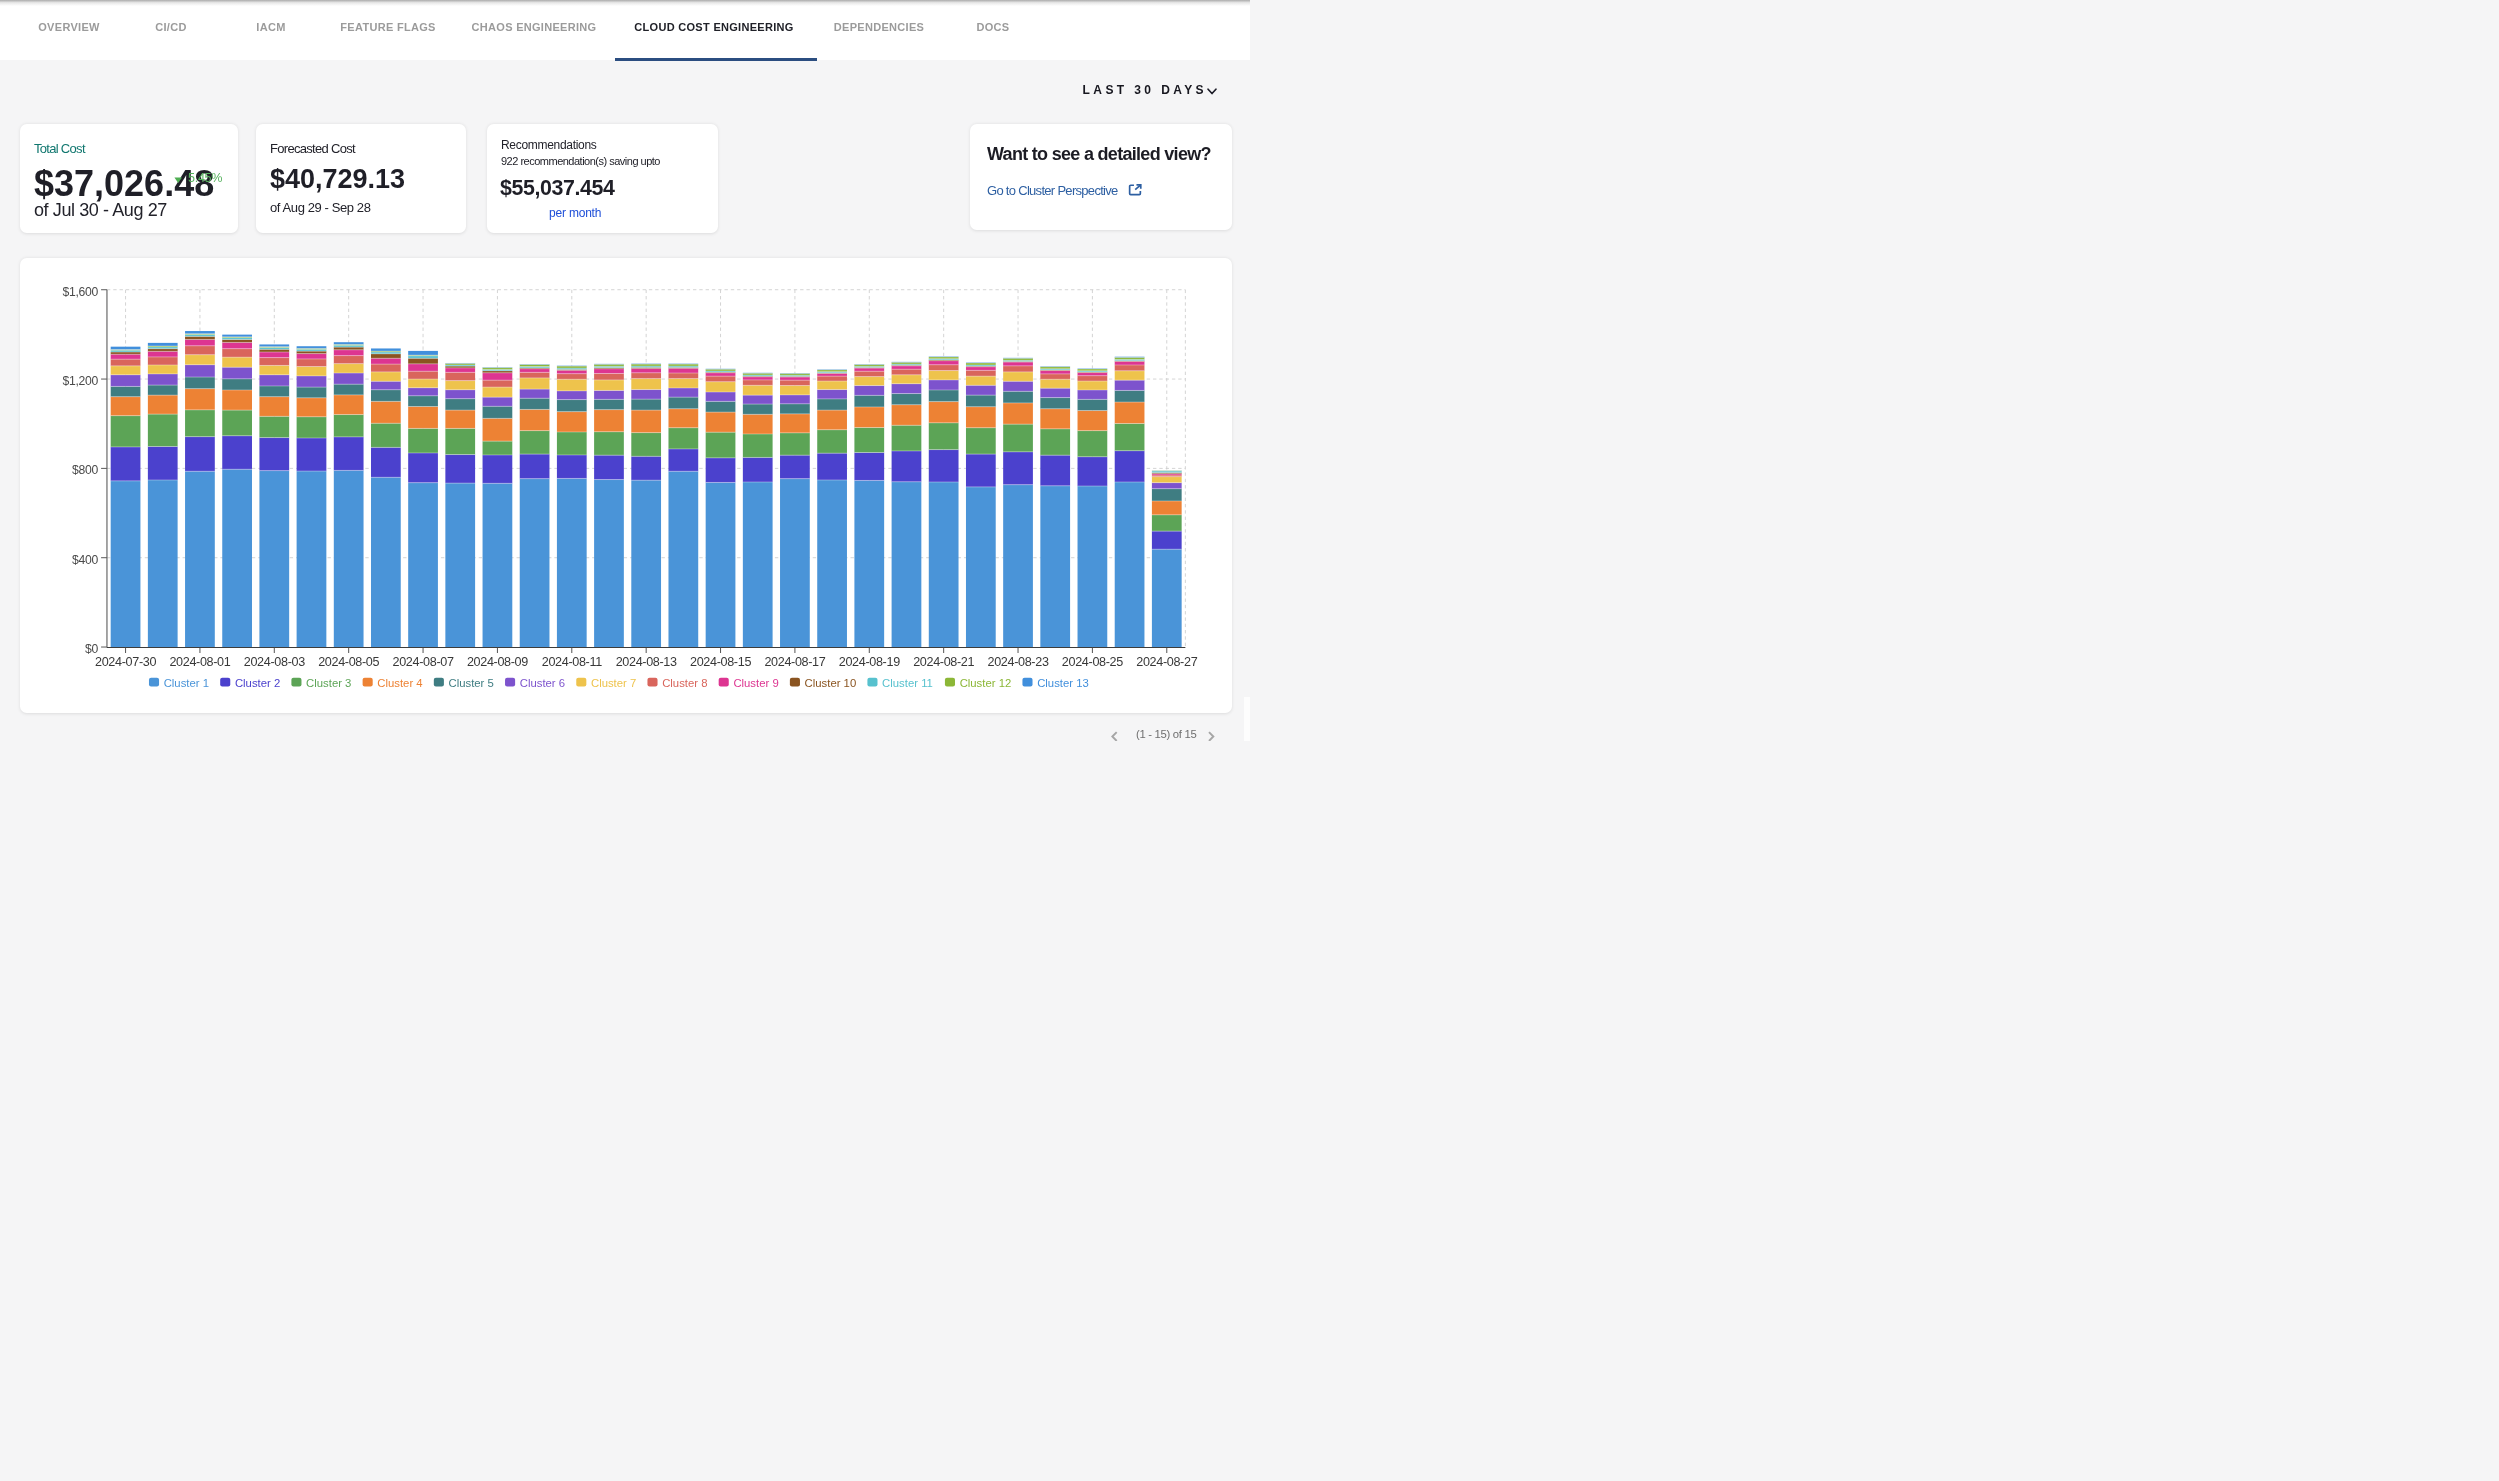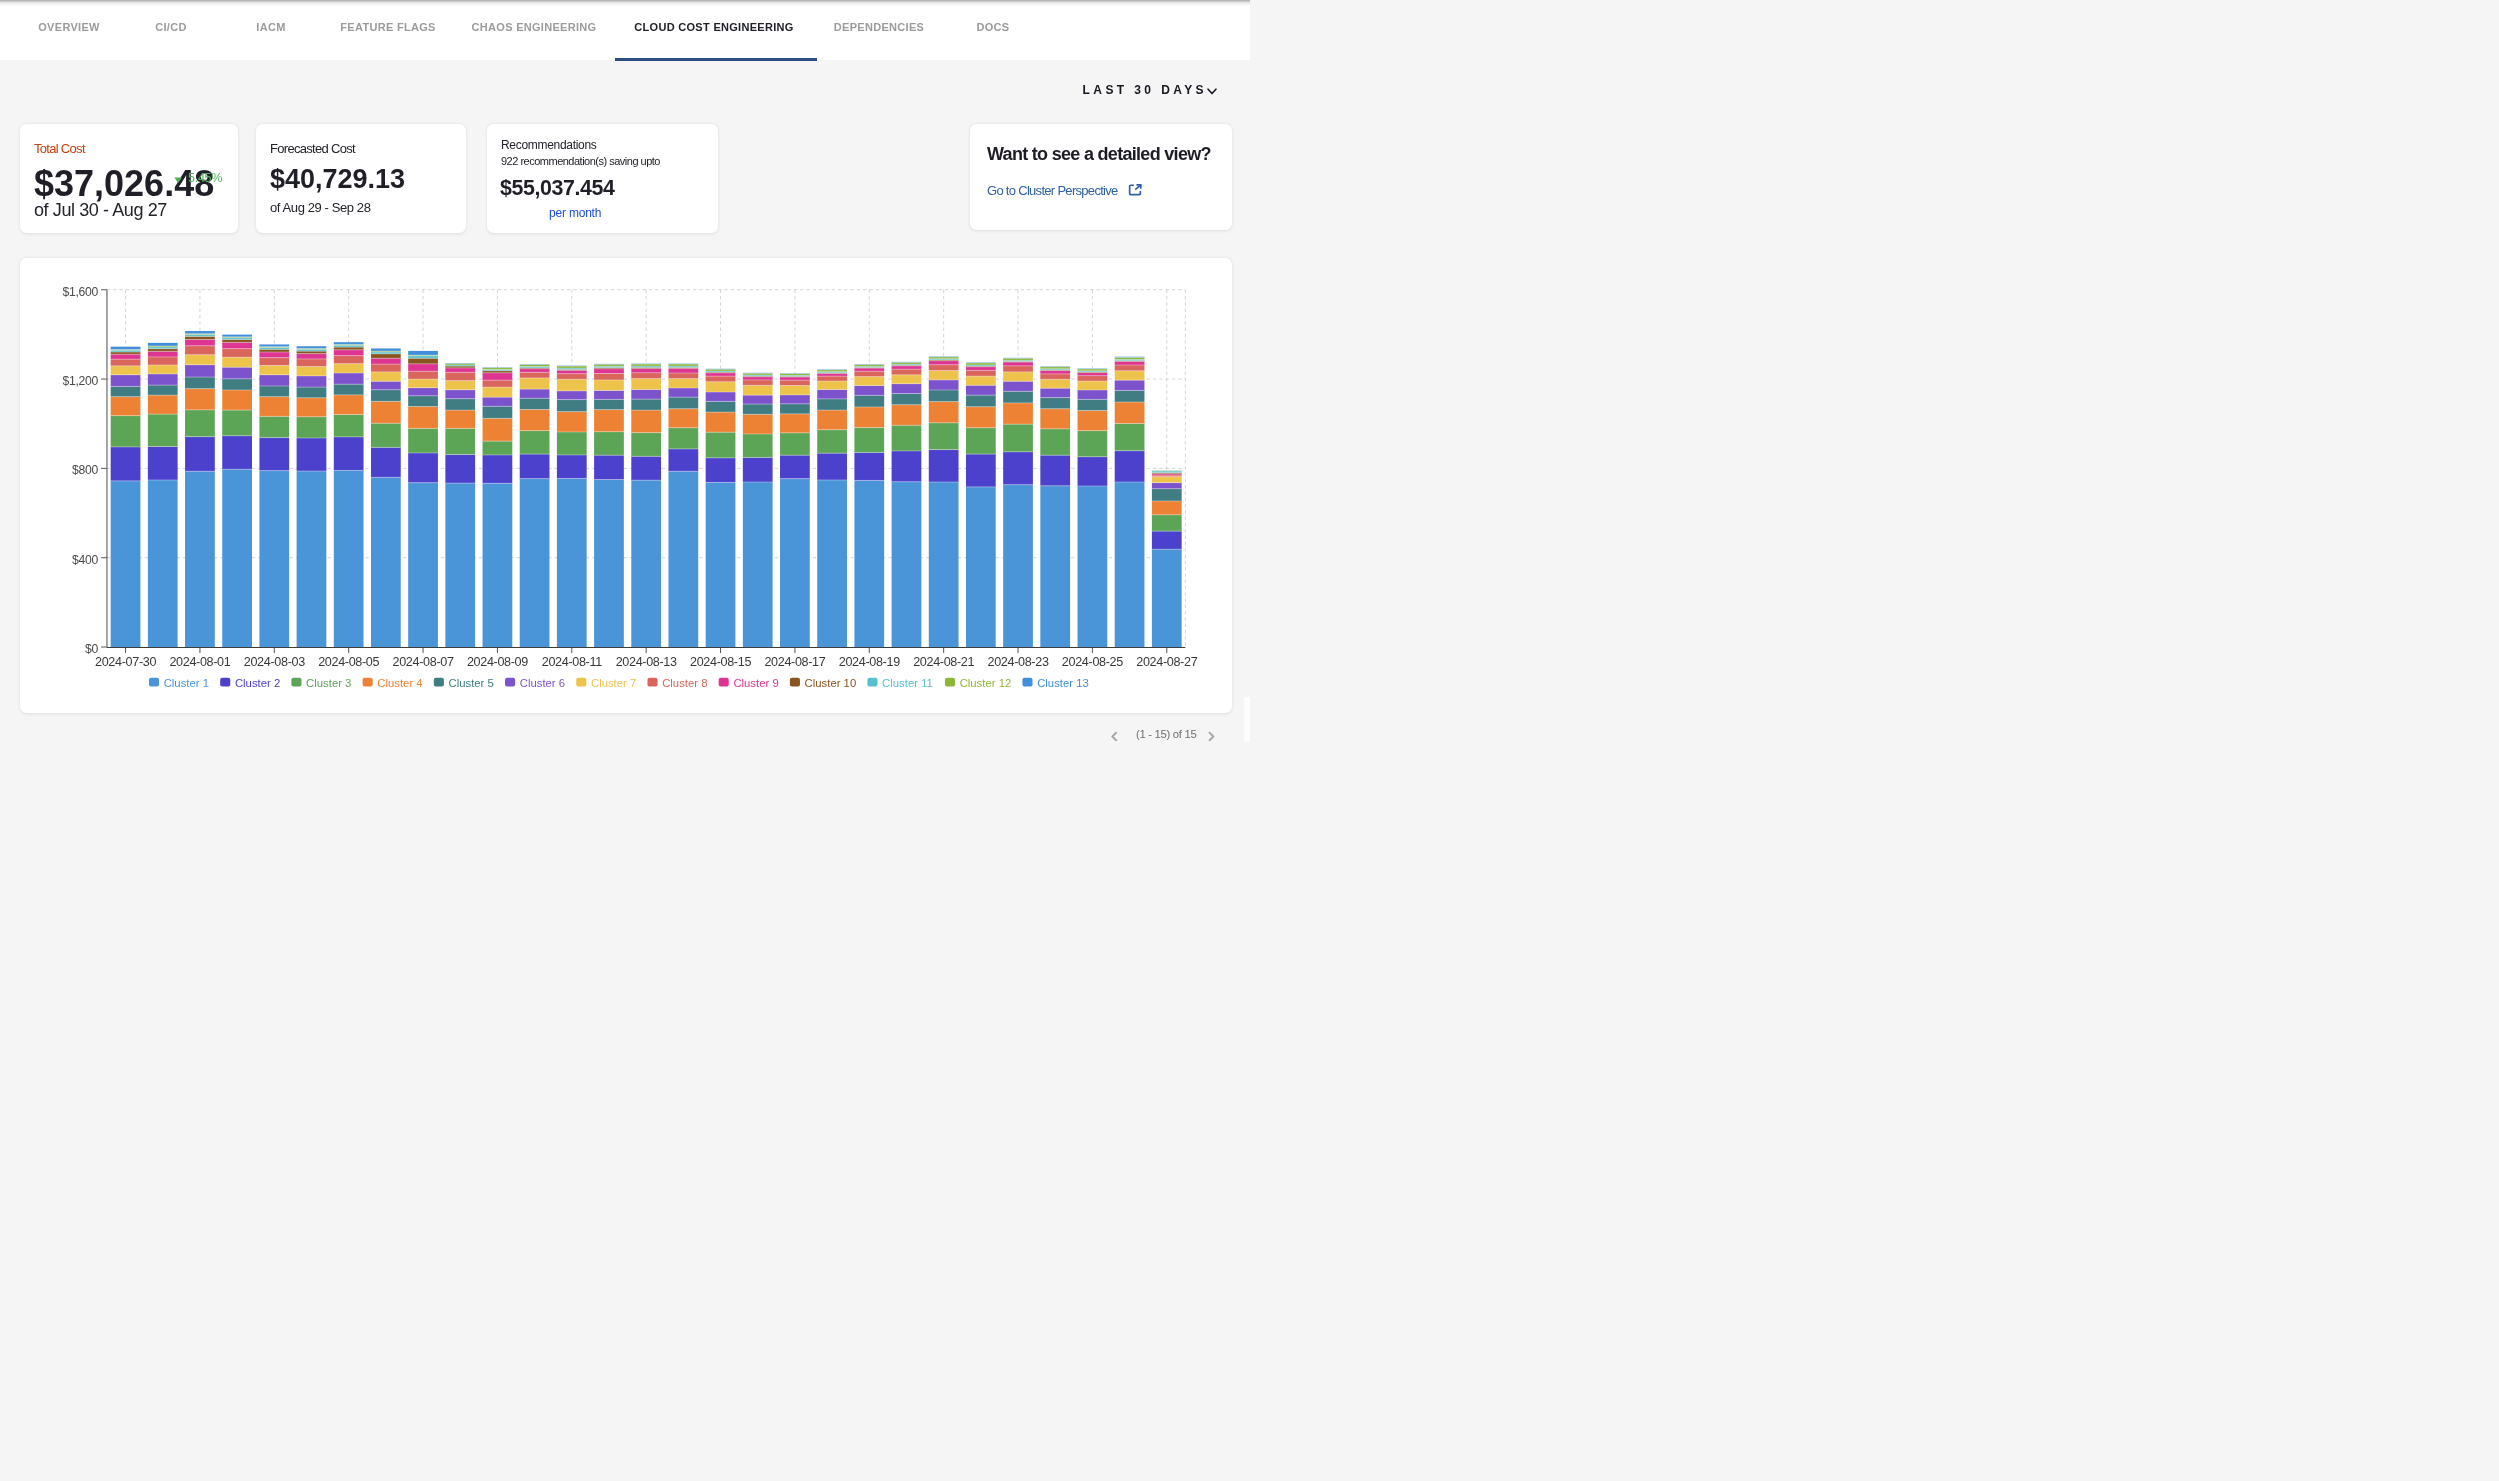--- a/index.html
+++ b/index.html
@@ -31,21 +31,21 @@
 <div class="t" style="right:43px; top:84px; font-size:12px; font-weight:700; letter-spacing:3.4px; color:#17171f;">LAST 30 DAYS</div>
 <svg class="abs" style="left:1207px; top:88px;" width="10" height="7.6" viewBox="0 0 12 9">
   <path d="M1.3 1.4 L6 6.6 L10.7 1.4" fill="none" stroke="#1c1c28" stroke-width="2" stroke-linecap="round" stroke-linejoin="round"></path>
 </svg>
 
 <div class="card" style="left:20px; top:124px; width:218px; height:109px;"></div>
 <div class="card" style="left:256px; top:124px; width:210px; height:109px;"></div>
 <div class="card" style="left:487px; top:124px; width:231px; height:109px;"></div>
 <div class="card" style="left:970px; top:124px; width:262px; height:106px;"></div>
 
-<div class="t" style="left:34px; top:142px; font-size:13px; letter-spacing:-0.7px; color:#c2410c;">Total Cost</div>
+<div class="t" style="left:34px; top:142px; font-size:13px; letter-spacing:-0.7px; color:#0f766e;">Total Cost</div>
 <div class="t" style="left:34px; top:166px; font-size:36px; font-weight:700; color:#1f1f27;">$37,026.48</div>
 <svg class="abs" style="left:174px; top:177px;" width="8.4" height="6.7" viewBox="0 0 10 8">
     <path d="M0.5 0.5 L9.5 0.5 L5 7.2 Z" fill="#4fae53"></path>
   </svg>
 <div class="t" style="left:188px; top:172px; font-size:12.6px; letter-spacing:-0.3px; color:#57b25e;">5.45%</div>
 <div class="t" style="left:34px; top:201px; font-size:18px; letter-spacing:-0.4px; color:#22222a;">of Jul 30 - Aug 27</div>
 
 <div class="t" style="left:270px; top:142px; font-size:13px; letter-spacing:-0.7px; color:#22222a;">Forecasted Cost</div>
 <div class="t" style="left:270px; top:166px; font-size:27px; font-weight:700; color:#1f1f27;">$40,729.13</div>
 <div class="t" style="left:270px; top:201px; font-size:13px; letter-spacing:-0.4px; color:#22222a;">of Aug 29 - Sep 28</div>

